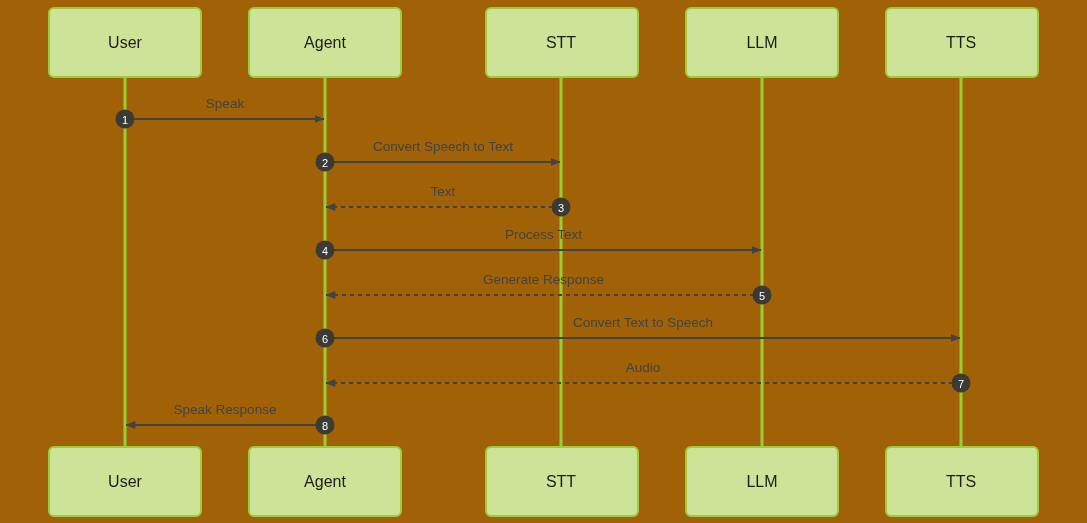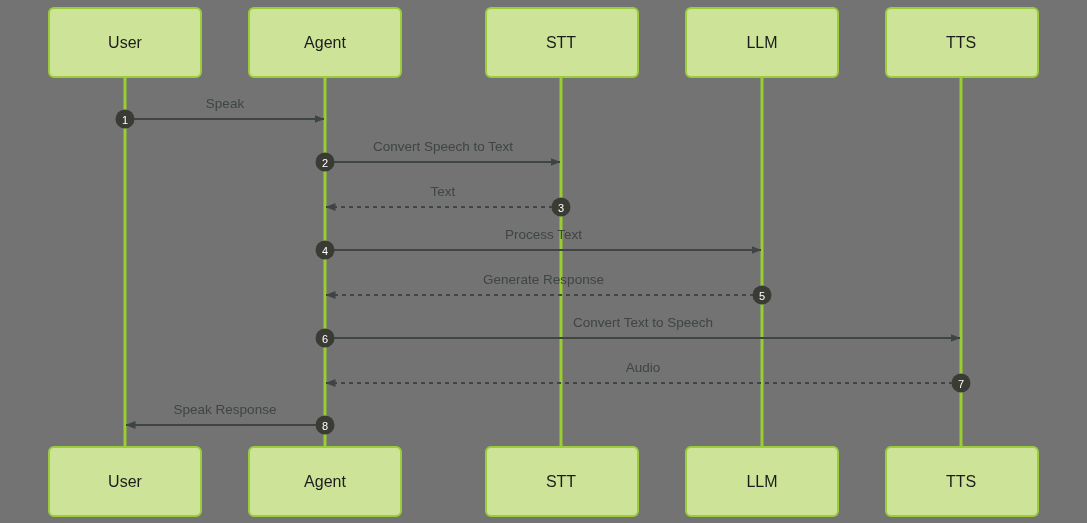--- a/index.html
+++ b/index.html
@@ -8,21 +8,21 @@
     padding: 0;
     background: #4b666e;
   }
   body {
     font-family: "Liberation Sans", sans-serif;
   }
   #stage {
     position: relative;
     width: 1087px;
     height: 523px;
-    background: #737373;
+    background: #a16207;
     overflow: hidden;
   }
   #diagram-svg {
     position: absolute;
     left: 0;
     top: 0;
     width: 1087px;
     height: 523px;
     display: block;
   }

